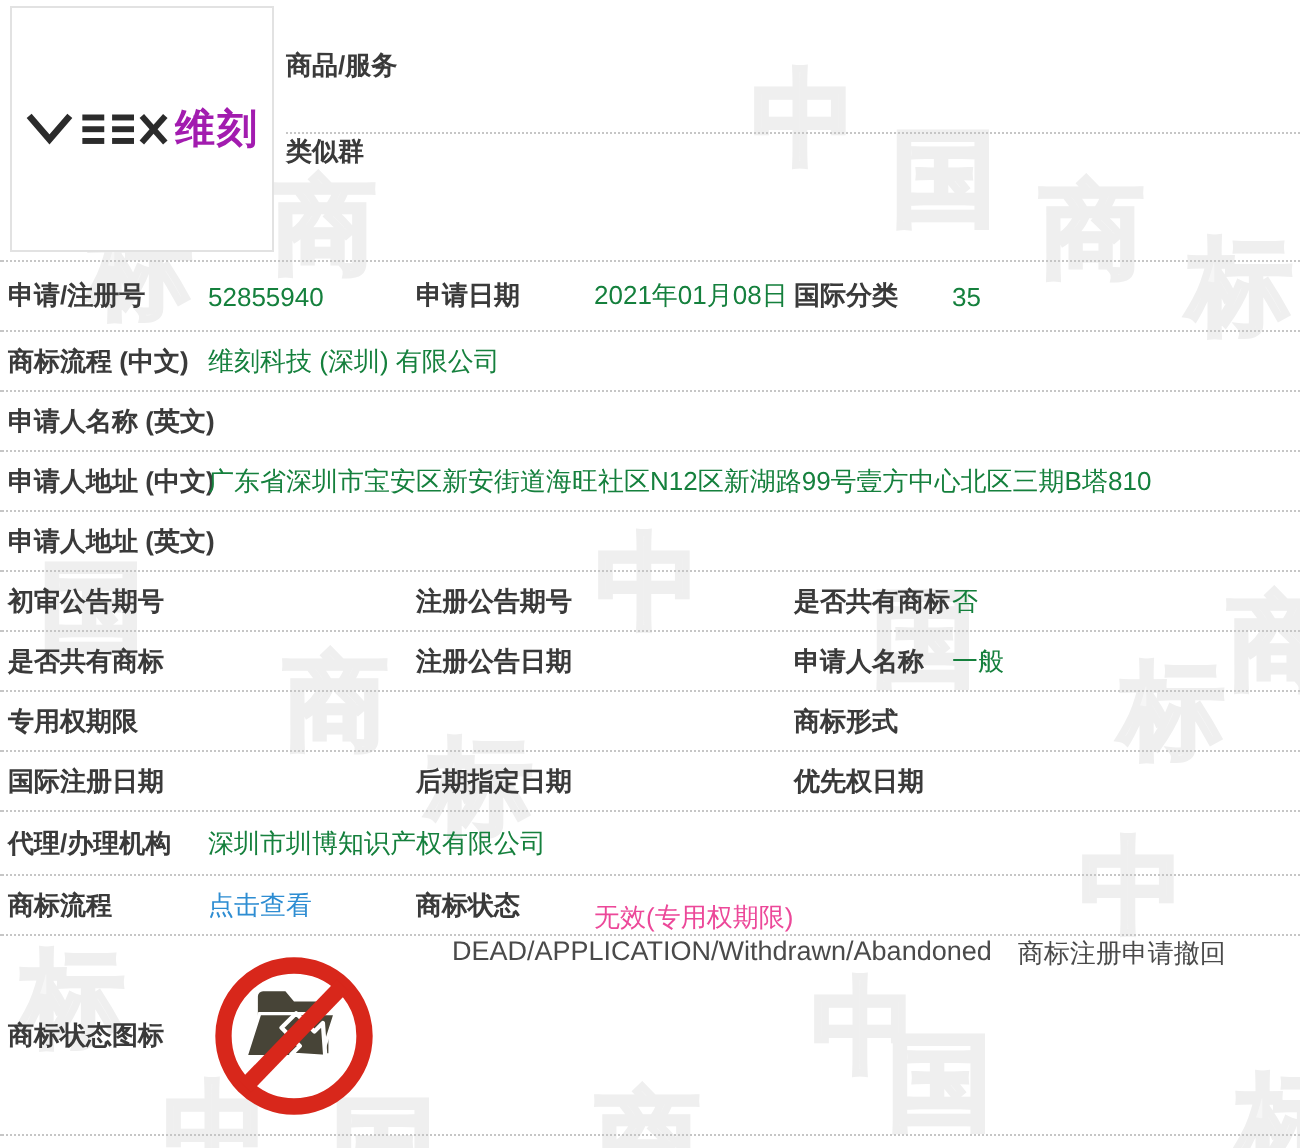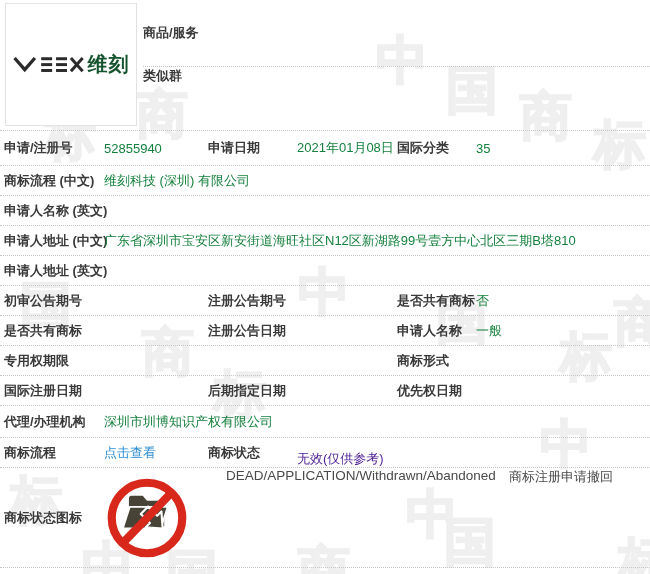--- a/index.html
+++ b/index.html
@@ -9,31 +9,31 @@
   .wm-layer{position:absolute;inset:0;z-index:0;pointer-events:none;}
   .wm{position:absolute;font-size:52px;font-weight:bold;line-height:1;
       color:#f6f6f6;-webkit-text-stroke:2px #efefef;user-select:none;}
   .content{position:relative;z-index:1;}
   .lbl{font-weight:bold;color:#3a3a3a;}
   .val{color:#15803d;}
   
   .top{position:relative;height:130px;border-bottom:1px dotted #c6c6c6;}
   .logo-box{position:absolute;left:5px;top:3px;width:130px;height:121px;background:#fff;
             border:1px solid #e2e2e2;display:flex;align-items:center;justify-content:center;gap:3px;z-index:2;}
-  .logo-cn{font-size:20px;font-weight:bold;color:#14532d;letter-spacing:1px;white-space:nowrap;}
+  .logo-cn{font-size:20px;font-weight:bold;color:#a21caf;letter-spacing:1px;white-space:nowrap;}
   .top-right{position:absolute;left:143px;right:0;top:0;bottom:0;}
   .sub1{height:66px;display:flex;align-items:center;border-bottom:1px dotted #c6c6c6;}
   .sub2{height:62px;display:flex;align-items:flex-start;}
   
   .row{position:relative;border-bottom:1px dotted #c6c6c6;box-sizing:border-box;}
   .h35{height:35px}.h30{height:30px}.h32{height:32px}.h100{height:100px}
   .cell{position:absolute;top:0;height:100%;display:flex;align-items:center;white-space:nowrap;}
   .x0{left:4px}.x1{left:104px}.x2{left:208px}.x3{left:297px}.x4{left:397px}.x5{left:476px}
   .link{color:#2e8dd2;text-decoration:none;cursor:pointer;}
-  .alert{color:#4c1d95;margin-top:12px;}
+  .alert{color:#ec4899;margin-top:12px;}
   
   .icon-wrap{position:absolute;left:104px;top:7px;width:86px;height:86px;}
   .status-text{position:absolute;left:226px;top:0;height:100%;display:flex;flex-direction:row;
                justify-content:center;gap:13px;color:#4a4a4a;}
   .status-en{font-size:13.5px;}
 </style>
 </head>
 <body>
 
 <div class="page">
@@ -146,21 +146,21 @@
       <span class="cell x0 lbl">代理/办理机构</span>
       <span class="cell x1 val">深圳市圳博知识产权有限公司</span>
     </div>
 
     <div class="row h30">
       <span class="cell x0 lbl">商标流程</span>
       <a class="cell x1 link">点击查看</a>
       <span class="cell x2 lbl">商标状态</span>
       <span class="cell x3">
         <span class="alert">无效</span>
-          <span class="alert">(仅供参考)</span>
+          <span class="alert">(专用权期限)</span>
       </span>
     </div>
 
     <div class="row h100">
       <span class="cell x0 lbl">商标状态图标</span>
       <div class="icon-wrap">
         <svg viewBox="0 0 100 100" width="86" height="86">
           <path d="M29,60 V27 a3,3 0 0 1 3,-3 h13 l5,6 h17 a3,3 0 0 1 3,3 v27 z" fill="#474437"></path>
           <polygon points="22,62 30,37 74,37 66,62" fill="#474437" stroke="#ffffff" stroke-width="2"></polygon>
           <g transform="translate(47,41) rotate(45)">

